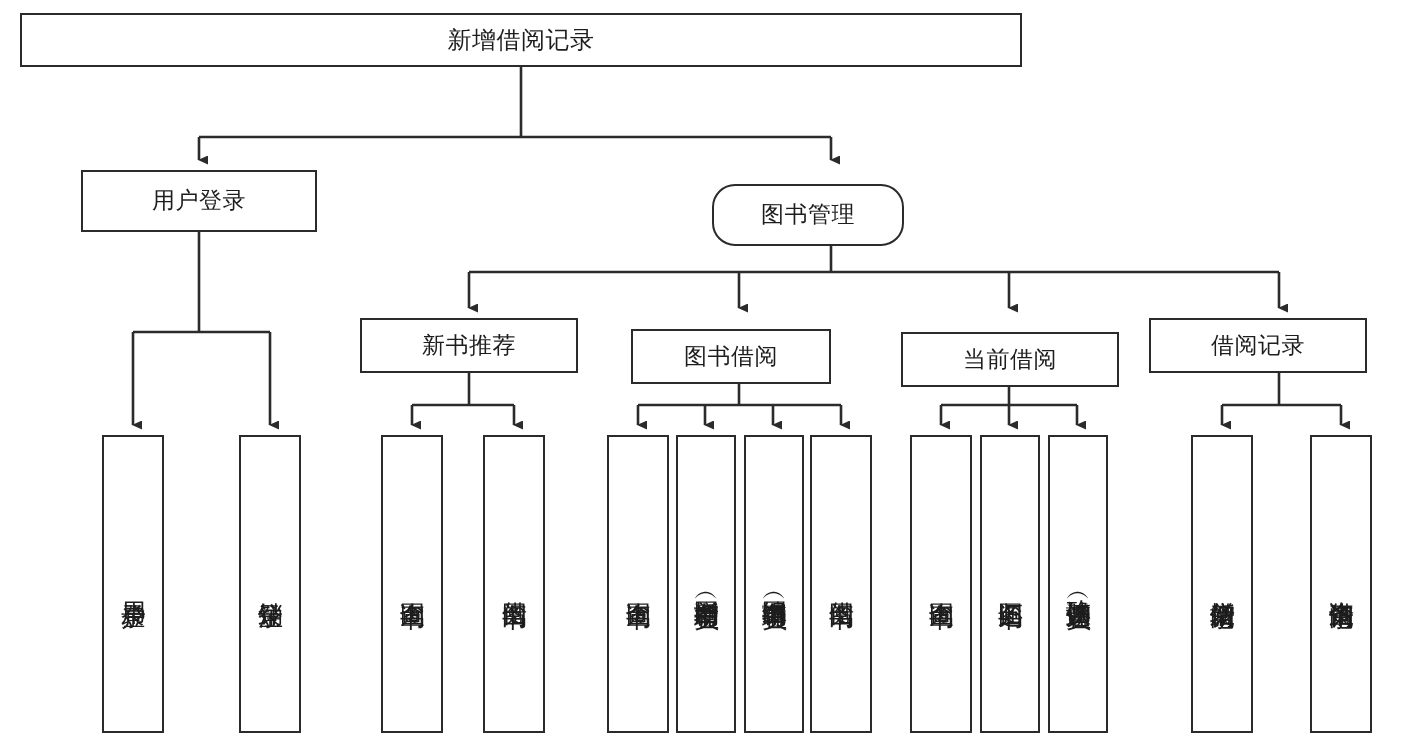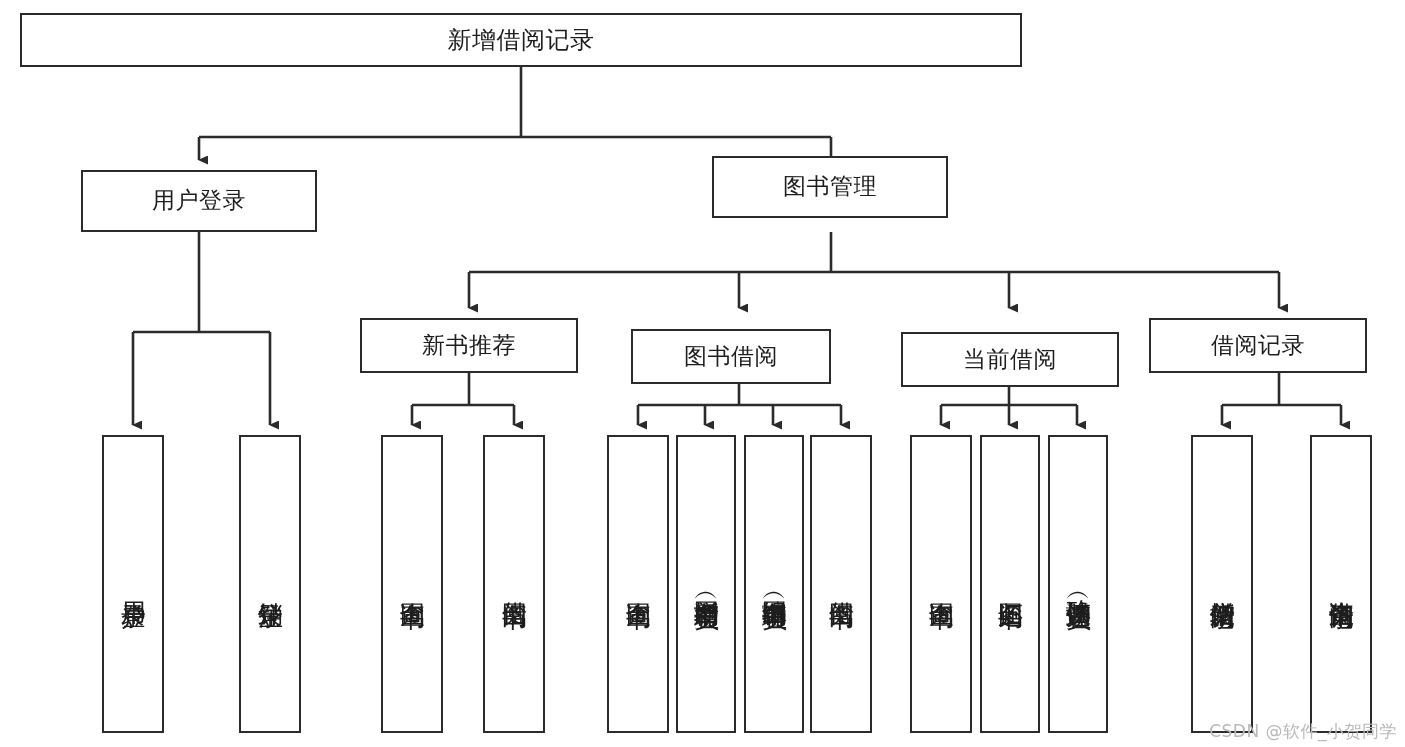--- a/index.html
+++ b/index.html
@@ -127,21 +127,21 @@
     </g>
   </svg>
 
   <div class="node node-h node-root" style="left:20px; top:13px; width:1002px; height:54px;">
     <span>新增借阅记录</span>
   </div>
 
   <div class="node node-h" style="left:81px; top:170px; width:236px; height:62px;">
     <span>用户登录</span>
   </div>
-  <div class="node node-h" style="left:712px; top:156px; width:236px; height:62px;">
+  <div class="node node-h" style="left:712px; top:184px; width:192px; height:62px;border-radius:23px;">
     <span>图书管理</span>
   </div>
 
   <div class="node node-h" style="left:360px; top:318px; width:218px; height:55px;">
     <span>新书推荐</span>
   </div>
   <div class="node node-h" style="left:631px; top:329px; width:200px; height:55px;">
     <span>图书借阅</span>
   </div>
   <div class="node node-h" style="left:901px; top:332px; width:218px; height:55px;">
@@ -188,15 +188,14 @@
     <span class="vtext">确认归还（管理员）</span>
   </div>
 
   <div class="node node-v" style="left:1191px; top:435px; width:62px; height:298px;">
     <span class="vtext">新增借阅记录</span>
   </div>
   <div class="node node-v" style="left:1310px; top:435px; width:62px; height:298px;">
     <span class="vtext">查询借阅记录</span>
   </div>
 
-  <div class="watermark">CSDN @软件_小贺同学</div>
 
 </div>
 
 </body></html>

